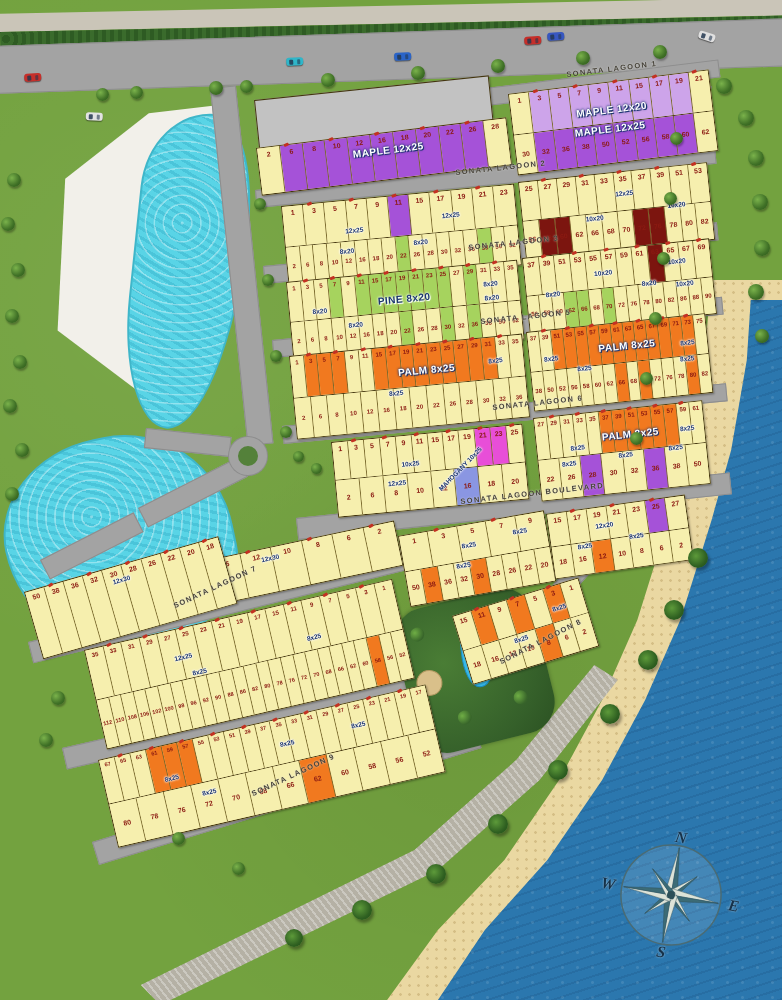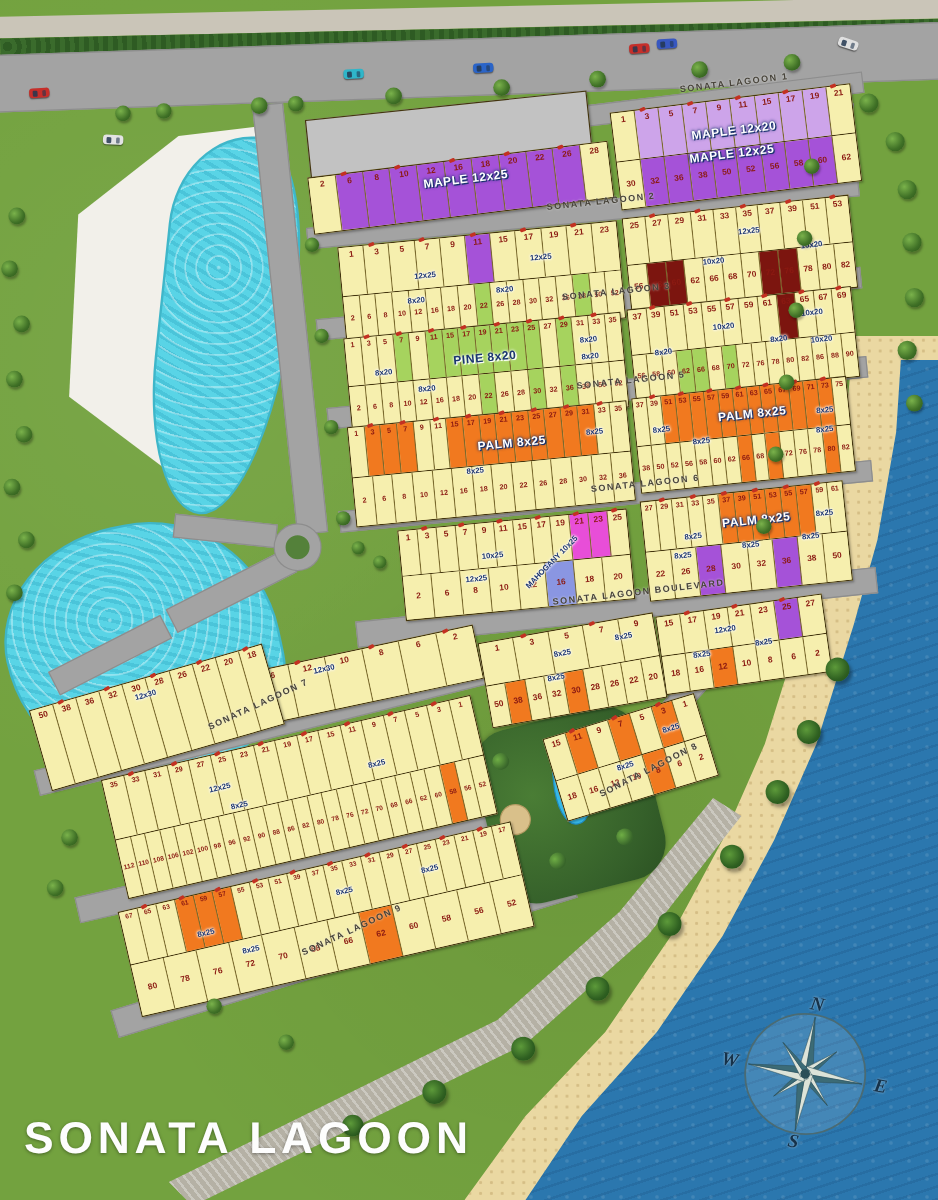--- a/index.html
+++ b/index.html
@@ -144,21 +144,20 @@
         <polygon points="-22.627416997969526,-22.627416997969515 -3.181980515339463,3.1819805153394647 0,0" fill="#dde3d8" stroke="#2c4f58" stroke-width=".4"></polygon>
         <polygon points="-22.627416997969526,-22.627416997969515 0,0 3.181980515339463,-3.1819805153394647" fill="#3c6b76" stroke="#2c4f58" stroke-width=".4"></polygon>
         <circle r="4" fill="#2c4f58"></circle>
       </svg>
     <span class="compass-letter cl-n">N</span>
     <span class="compass-letter cl-e">E</span>
     <span class="compass-letter cl-s">S</span>
     <span class="compass-letter cl-w">W</span>
   </div>
 
-  <div id="title">SONATA LAGOON</div>
 <div class="block" style="left: 254px; top: 100px; width: 236px; height: 62px; transform: rotate(-6deg); background: rgb(194, 194, 194);"></div>
     <div class="block" style="left: 256px; top: 148px; width: 252px; height: 48px; transform: rotate(-7deg);">
       <div class="lot-row">
         <div class="lot" style="background: rgb(246, 239, 174);">
           <span style="font-size: 7px;">2</span>
         </div>
         <div class="lot" style="background: rgb(165, 82, 216);">
           <span style="font-size: 7px;">6</span>
         </div>
         <div class="lot" style="background: rgb(165, 82, 216);">

